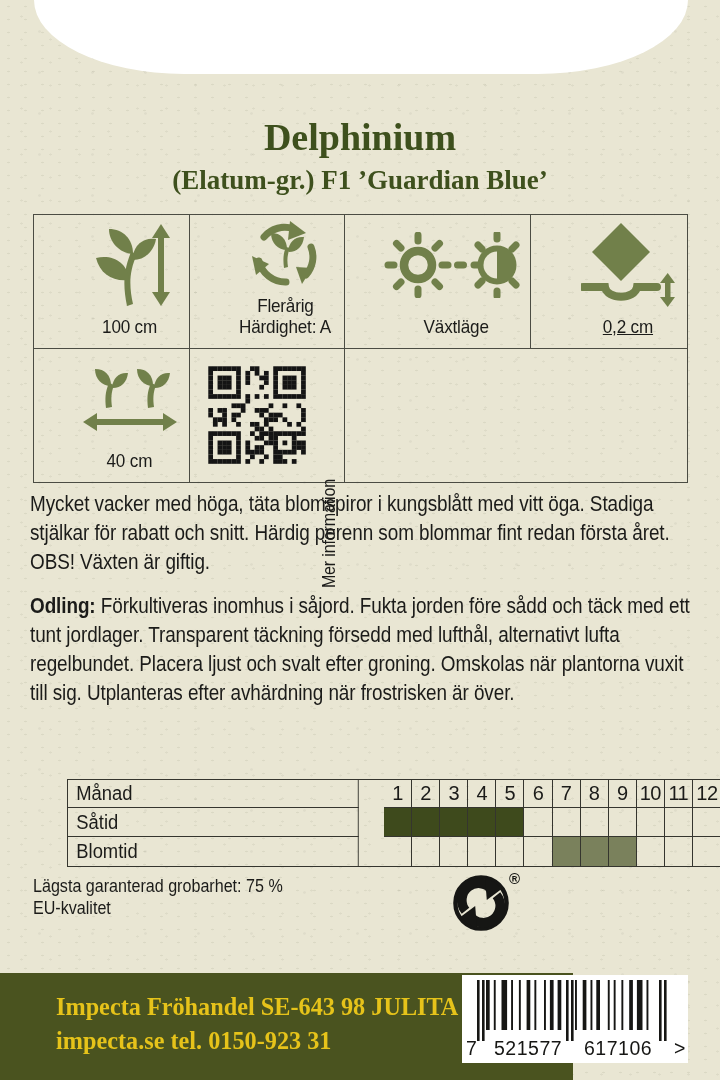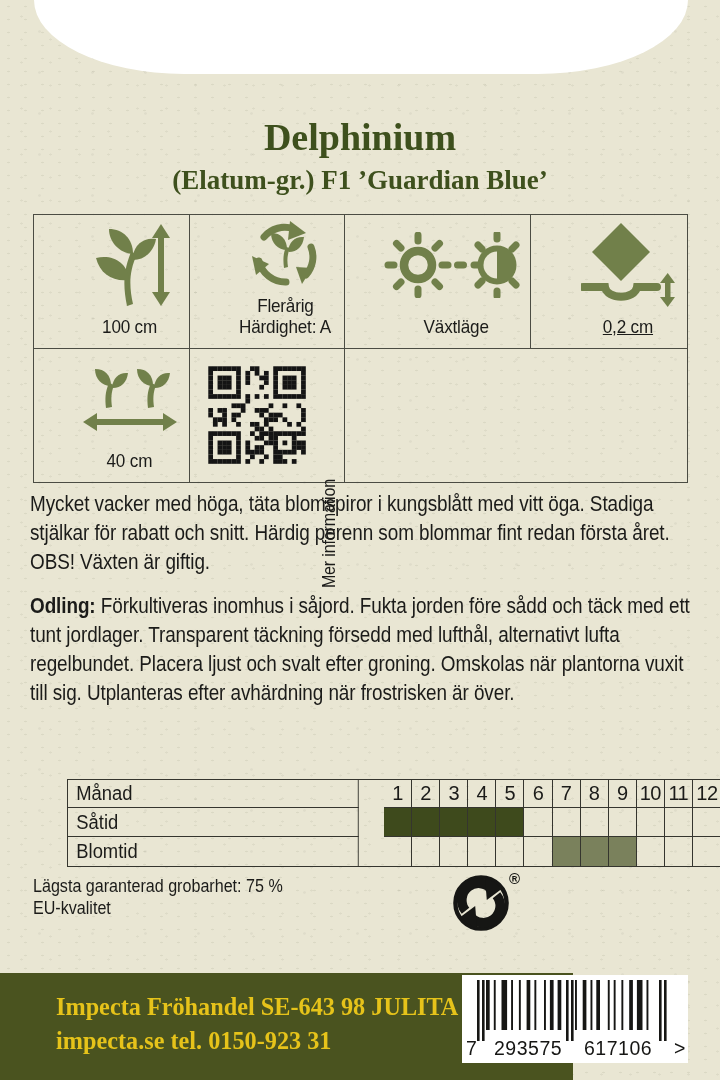--- a/index.html
+++ b/index.html
@@ -519,20 +519,20 @@
           <rect x="134.3" y="5" width="3.7" height="50" fill="#161614"></rect>
           <rect x="145.8" y="5" width="1.9" height="50" fill="#161614"></rect>
           <rect x="151.7" y="5" width="1.9" height="50" fill="#161614"></rect>
           <rect x="159.4" y="5" width="1.9" height="50" fill="#161614"></rect>
           <rect x="167.2" y="5" width="3.7" height="50" fill="#161614"></rect>
           <rect x="174.9" y="5" width="5.6" height="50" fill="#161614"></rect>
           <rect x="184.5" y="5" width="1.9" height="50" fill="#161614"></rect>
         </svg>
       <div class="bcdigits">
         <span class="bc-lead">7</span>
-        <span class="bc-g1">293575</span>
+        <span class="bc-g1">521577</span>
         <span class="bc-g2">617106</span>
         <span class="bc-end">&gt;</span>
       </div>
     </div>
   </div>
 
 </div>
 
 </body></html>

